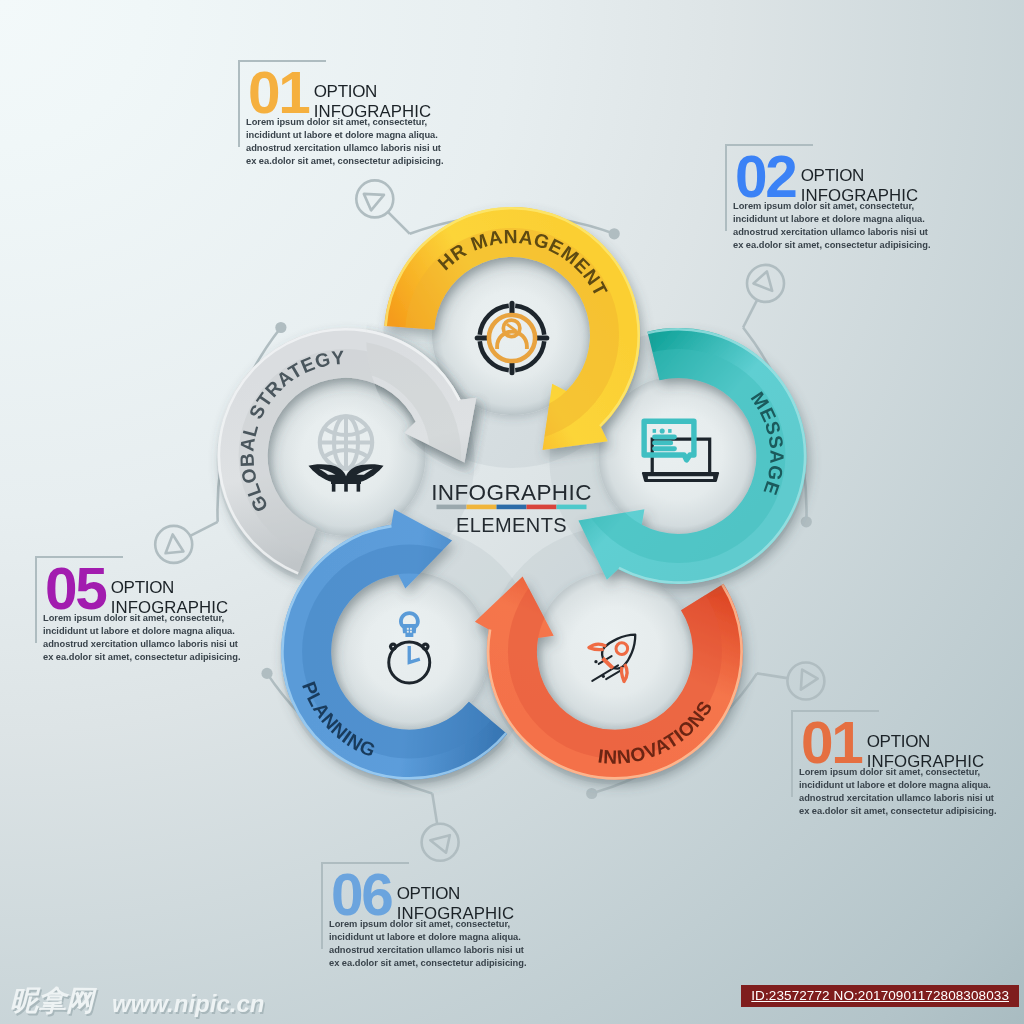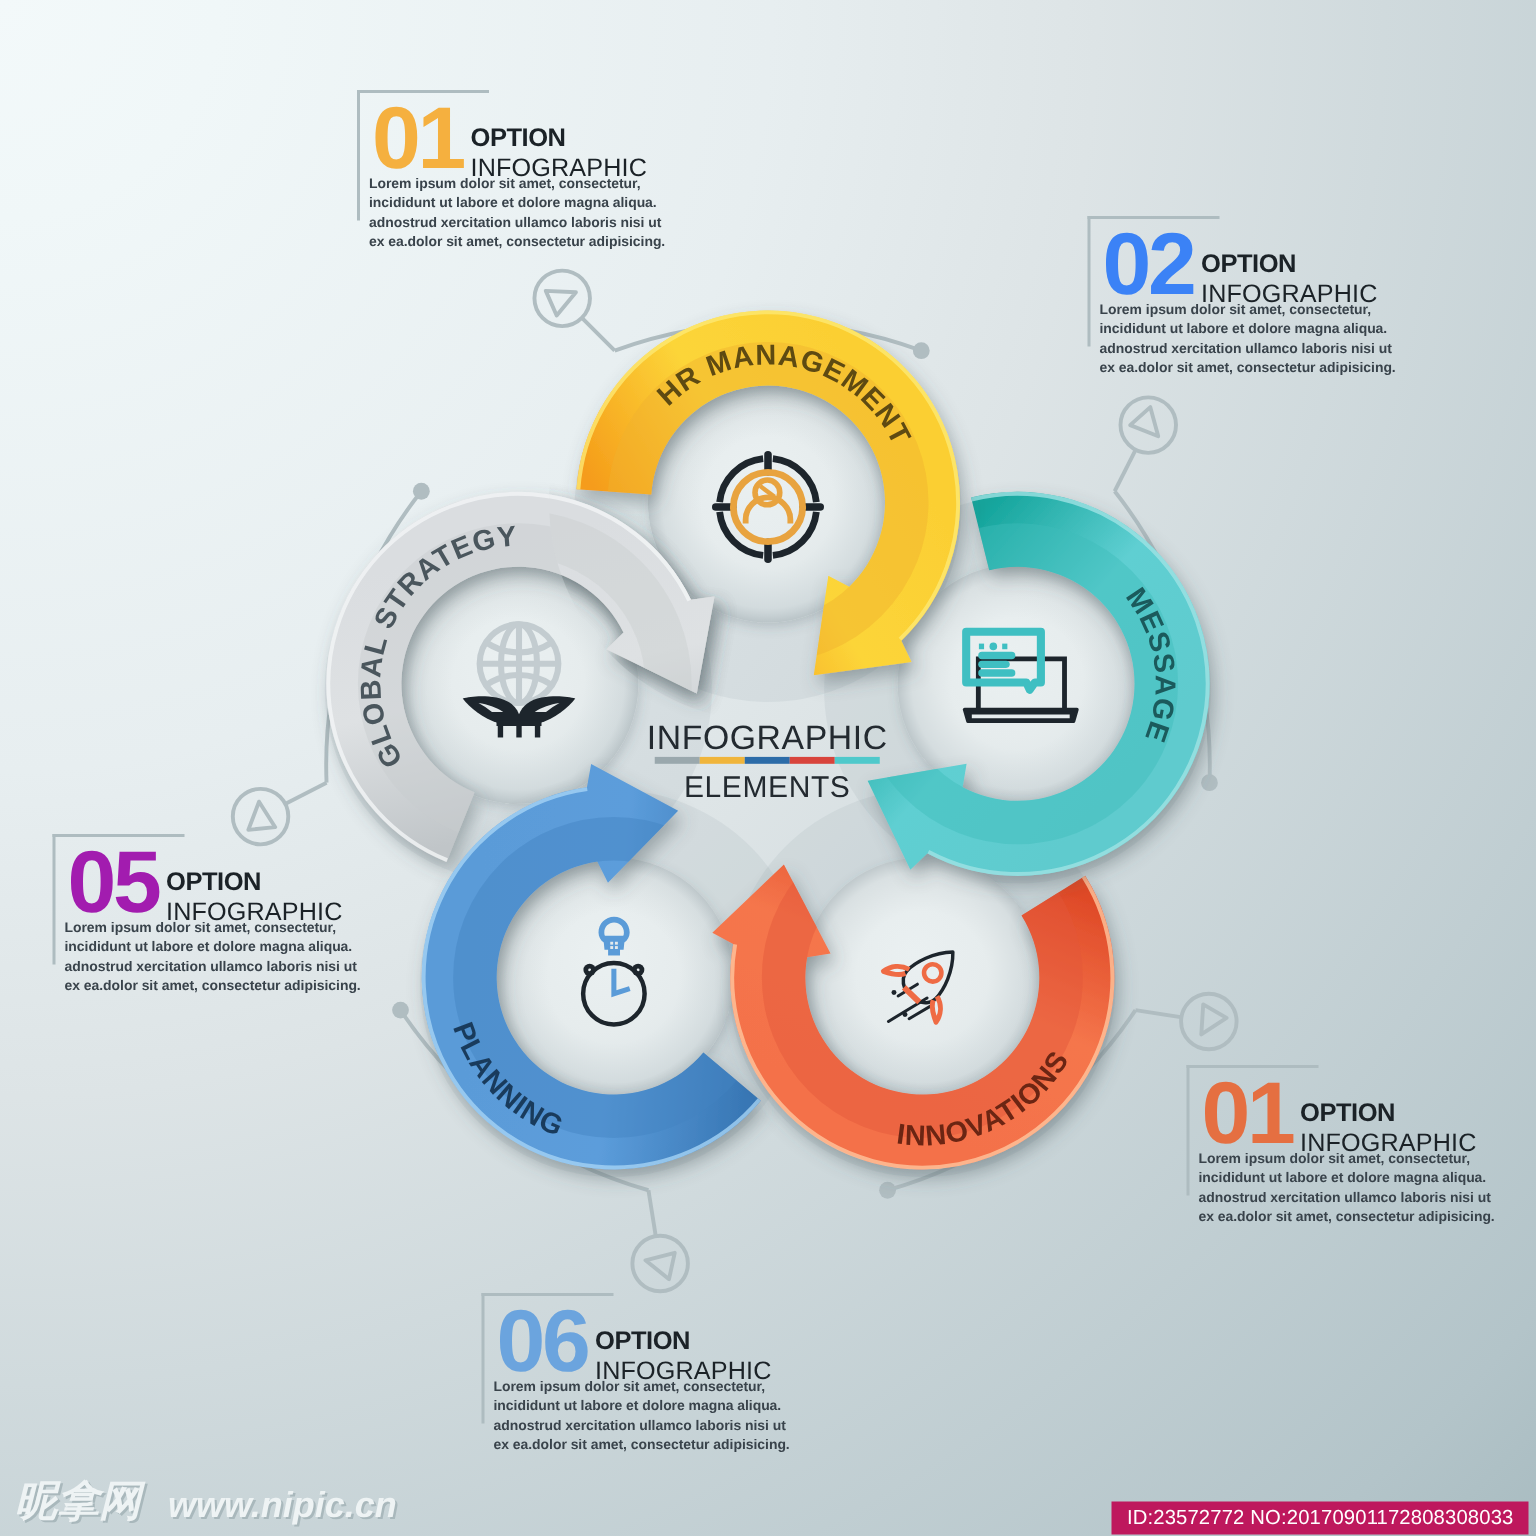--- a/index.html
+++ b/index.html
@@ -13,34 +13,34 @@
   text.clab2{font-family:"Liberation Sans",sans-serif;font-size:20px;letter-spacing:0.4px;}
 
   
   .opt{position:absolute;width:210px;}
   .opt .bracket{position:absolute;left:0;top:0;width:86px;height:85px;
       border-left:2.6px solid #aebcc0;border-top:2.6px solid #aebcc0;}
   .opt .head{position:absolute;left:10px;top:4px;display:flex;align-items:flex-end;
       white-space:nowrap;}
   .opt .num{font-size:58.5px;font-weight:bold;line-height:58px;letter-spacing:-2.2px;}
   .opt .lab{margin-left:5px;padding-top:11.5px;}
-  .opt .lab .l1{font-size:17px;font-weight:bold;color:#1b2227;line-height:19.5px;letter-spacing:-0.3px;}
+  .opt .lab .l1{font-size:17px;font-weight:normal;color:#1b2227;line-height:19.5px;letter-spacing:-0.3px;}
   .opt .lab .l2{font-size:16.8px;color:#1b2227;line-height:20.5px;letter-spacing:0.1px;}
   .opt .body{position:absolute;left:8px;top:56px;width:200px;
       font-size:9.3px;font-weight:bold;line-height:13px;color:#39434b;
       letter-spacing:-0.02px;}
 
   .credit{position:absolute;left:0;bottom:0;width:1024px;height:46px;}
   .credit .logo{position:absolute;left:10px;top:4px;font-size:28px;font-weight:bold;
      color:#eef3f4;letter-spacing:0px;font-family:"DejaVu Sans",sans-serif;
      text-shadow:1.5px 1.5px 0 #a9b8bc;font-style:italic;}
   .credit .url{position:absolute;left:112px;top:12px;font-size:24px;font-style:italic;
      font-weight:bold;color:#eef3f4;text-shadow:1.5px 1.5px 0 #a9b8bc;}
-  .credit .idbox{position:absolute;right:5px;top:23px;background:#be185d;color:#fff;
-     font-size:13.5px;padding:3px 10px 4px;letter-spacing:0.1px;}
+  .credit .idbox{position:absolute;right:5px;top:7px;background:#7f1d1d;color:#fff;
+     font-size:13.5px;padding:3px 10px 4px;letter-spacing:0.1px;text-decoration:underline;}
 </style>
 </head>
 <body>
 
 <div id="page">
 <svg class="stage" width="1024" height="1024" viewBox="0 0 1024 1024">
   <defs>
     <radialGradient id="bgg" gradientUnits="userSpaceOnUse" cx="0" cy="0" r="1448">
       <stop offset="0" stop-color="#f3f9fa"></stop>
       <stop offset="0.10" stop-color="#f0f7f8"></stop>

